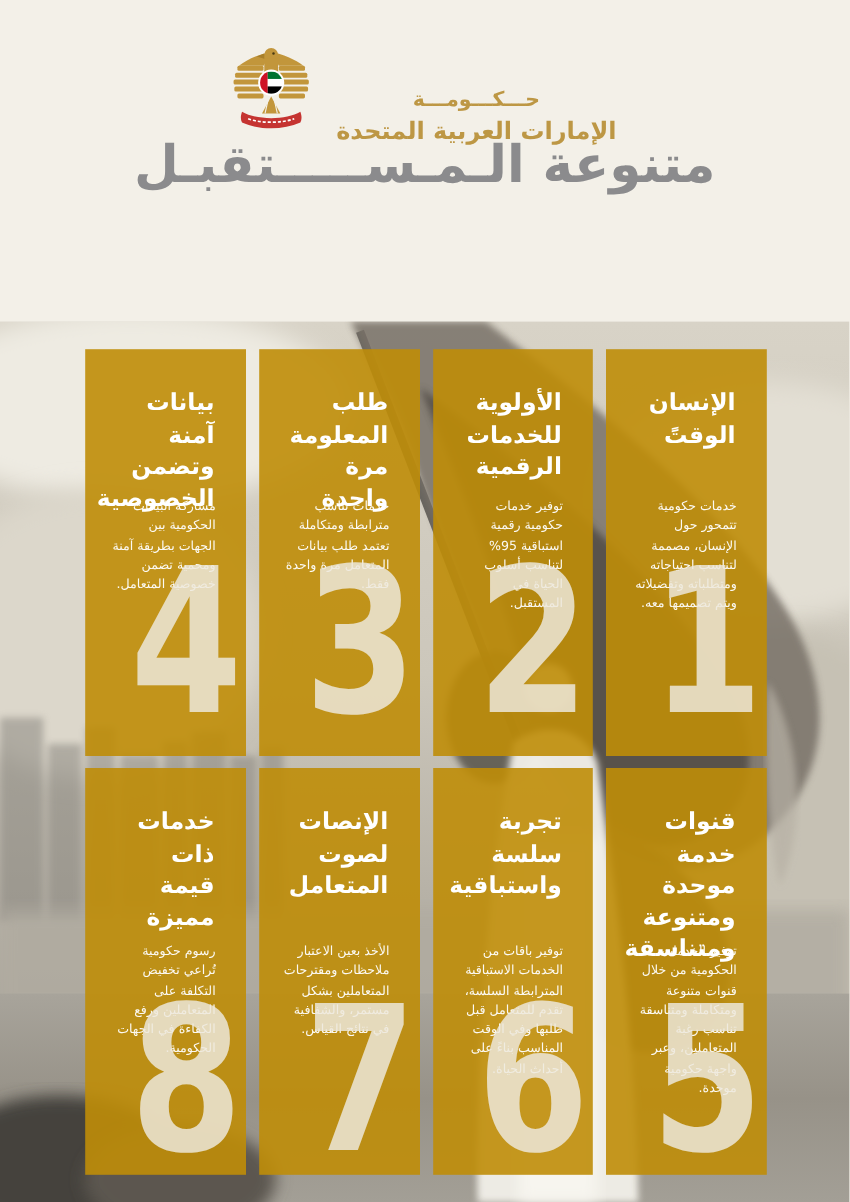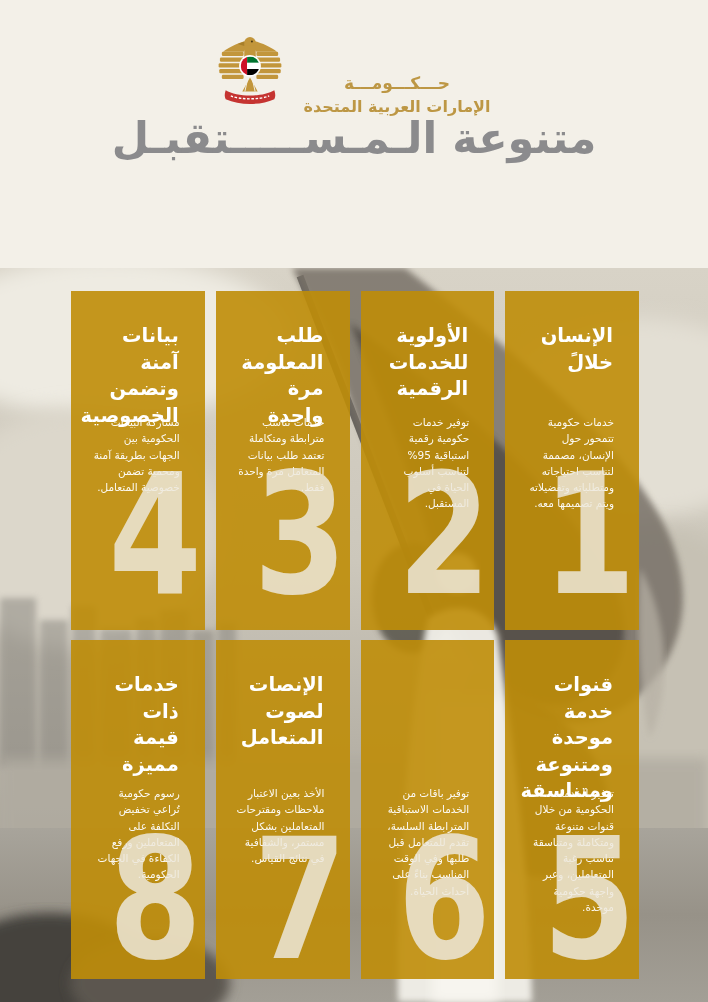--- a/index.html
+++ b/index.html
@@ -5,21 +5,21 @@
   html,body{margin:0;padding:0;background:#f3f0e8;}
   .poster{position:relative;width:708px;height:1002px;overflow:hidden;background:#f3f0e8;
           font-family:"DejaVu Sans", sans-serif;direction:rtl;}
 
   
   .header{position:absolute;top:26px;left:0;right:0;display:flex;direction:ltr;
           justify-content:center;align-items:center;gap:22px;}
   .emblem{width:64px;height:72px;flex:0 0 auto;}
   .gov-text{direction:rtl;text-align:center;color:#BD9744;font-weight:bold;margin-top:47px;}
   .gov1{font-size:17px;letter-spacing:.5px;}
-  .gov2{font-size:16px;margin-top:4px;}
+  .gov2{font-size:20px;margin-top:4px;}
 
   
   .title{position:absolute;top:112px;left:0;right:0;text-align:center;
          color:#8B8B8D;font-weight:bold;}
   .title div{font-size:43px;line-height:1.25;}
 
   
   .photo{position:absolute;top:268px;left:0;width:708px;height:734px;
          background:linear-gradient(180deg,#d8d3c7 0%,#ccc7bb 40%,#b4afa4 68%,#9c988f 100%);}
   .scene{position:absolute;left:0;top:0;width:708px;height:734px;display:block;}
@@ -150,21 +150,21 @@
         <circle cx="457" cy="305" r="20" fill="#e9e6dd" filter="url(#b3)"></circle>
         <path d="M428,350 C455,332 488,338 498,368 L512,470 C524,570 530,650 532,734 L398,734 C396,640 404,470 428,350 Z" fill="#f1efe8" opacity=".96" filter="url(#b3)"></path>
         <rect x="432" y="430" width="66" height="304" fill="#f7f5ef" filter="url(#b6)"></rect>
       </g>
     </svg>
 
     <section class="grid">
 
       <article class="card">
         <h3>الإنسان
-خلالً</h3>
+الوقتً</h3>
         <p>خدمات حكومية تتمحور حول الإنسان، مصممة لتناسب احتياجاته ومتطلباته وتفضيلاته ويتم تصميمها معه.</p>
         <div class="num">1</div>
       </article>
 
       <article class="card">
         <h3>الأولوية
 للخدمات
 الرقمية</h3>
         <p>توفير خدمات حكومية رقمية استباقية 95% لتناسب أسلوب الحياة في المستقبل.</p>
         <div class="num">2</div>
@@ -189,20 +189,22 @@
       <article class="card">
         <h3>قنوات خدمة
 موحدة
 ومتنوعة
 ومتناسقة</h3>
         <p>توفير الخدمات الحكومية من خلال قنوات متنوعة ومتكاملة ومتناسقة تناسب رغبة المتعاملين، وعبر واجهة حكومية موحدة.</p>
         <div class="num">5</div>
       </article>
 
       <article class="card">
+        <h3>تجربة سلسة
+واستباقية</h3>
         <p>توفير باقات من الخدمات الاستباقية المترابطة السلسة، تقدم للمتعامل قبل طلبها وفي الوقت المناسب بناءً على أحداث الحياة.</p>
         <div class="num">6</div>
       </article>
 
       <article class="card">
         <h3>الإنصات
 لصوت
 المتعامل</h3>
         <p>الأخذ بعين الاعتبار ملاحظات ومقترحات المتعاملين بشكل مستمر، والشفافية في نتائج القياس.</p>
         <div class="num">7</div>

